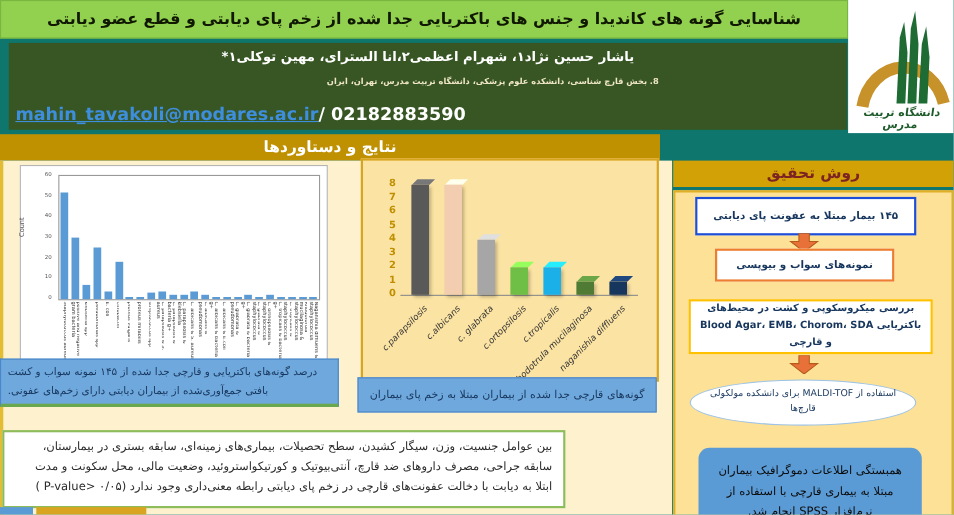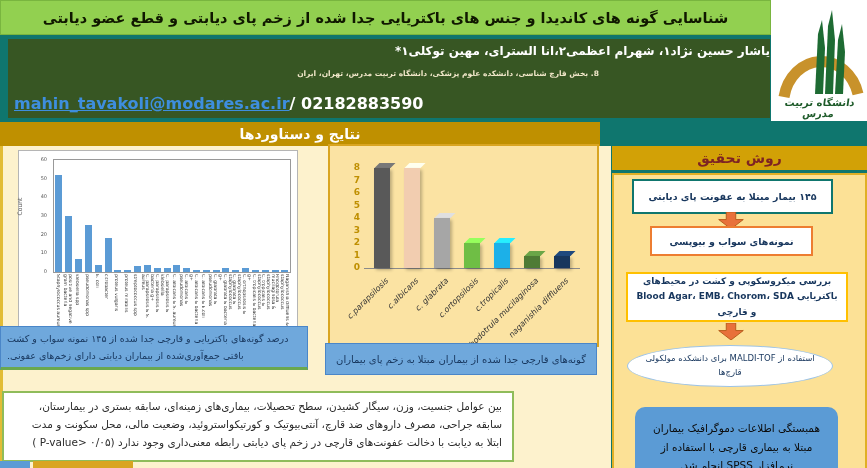--- a/index.html
+++ b/index.html
@@ -5,21 +5,21 @@
   html,body{margin:0;padding:0;background:#fff;}
   #poster{position:relative;width:867px;height:468px;background:#0f766e;overflow:hidden;
           font-family:"DejaVu Sans",sans-serif;padding-left:12px;}
   .abs{position:absolute;}
   .rtl{direction:rtl;unicode-bidi:embed;}
   
   .title-bar{left:0;top:2;width:769px;height:33px;background:#92D050;border:1px solid #79B53F;
              display:flex;align-items:center;justify-content:center;}
   .title-text{font-size:14.5px;font-weight:bold;color:#101800;}
   .author-band{left:8px;top:39px;width:762px;height:79px;background:#375623;}
-  .authors{position:absolute;top:5px;left:0;width:100%;color:#fff;
+  .authors{position:absolute;top:5px;left:0;width:100%;text-align:center;color:#fff;
            font-size:12px;font-weight:bold;}
   .affs{position:absolute;top:30px;left:140px;width:600px;text-align:center;color:#F0E6C8;
         font-size:7.5px;font-weight:bold;}
   .aff2{margin-top:13px;padding-left:120px;}
   .contact{position:absolute;left:6px;bottom:5px;direction:ltr;font-size:16px;font-weight:bold;color:#fff;}
   .contact a{color:#3E8EDE;text-decoration:underline;}
   .logo-box{left:771px;top:0;width:96px;height:121px;background:#fff;}
   .logo-text{position:absolute;left:0;bottom:2px;width:100%;text-align:center;color:#1E5B2A;
              font-size:10px;font-weight:bold;transform:skewX(-8deg);}
   
@@ -60,21 +60,21 @@
   .cap-right{left:325px;top:221px;width:270px;height:30px;font-size:10px;}
   .conclusion{left:2px;top:269px;width:512px;height:71px;background:#fff;border:2px solid #8FBC5A;
               box-sizing:border-box;color:#2b2b2b;font-size:10.5px;line-height:1.7;
               padding:5px 10px;text-align:right;}
   .foot-blue{left:0;top:339px;width:30px;height:7px;background:#5B9BD5;}
   .foot-gold{left:33px;top:339px;width:100px;height:7px;background:#D9A521;}
   
   .flow-box{position:absolute;background:#fff;display:flex;align-items:center;justify-content:center;
             text-align:center;color:#17365D;font-weight:bold;font-size:9.5px;box-sizing:border-box;
             padding:2px 6px;}
-  .fb1{left:20px;top:33px;width:201px;height:35px;border:2px solid #0f766e;}
+  .fb1{left:20px;top:33px;width:201px;height:35px;border:2px solid #1d4ed8;}
   .fb2{left:38px;top:80px;width:163px;height:30px;border:2px solid #ED7D31;}
   .fb3{left:14px;top:126px;width:222px;height:50px;border:2px solid #FFC000;font-size:9px;line-height:1.7;}
   .arrow{position:absolute;left:105px;width:28px;height:17px;}
   .a1{top:66px;} .a2{top:177px;}
   .ellipse{position:absolute;left:15px;top:199px;width:206px;height:42px;background:#fff;
            border:1.5px solid #9DC3E6;border-radius:50%;display:flex;align-items:center;
            justify-content:center;text-align:center;font-size:8.5px;color:#17365D;
            padding:0 16px;box-sizing:border-box;line-height:1.6;}
   .spss{position:absolute;left:23px;top:261px;width:203px;height:80px;background:#5B9BD5;
         border-radius:10px;display:flex;align-items:center;justify-content:center;text-align:center;

